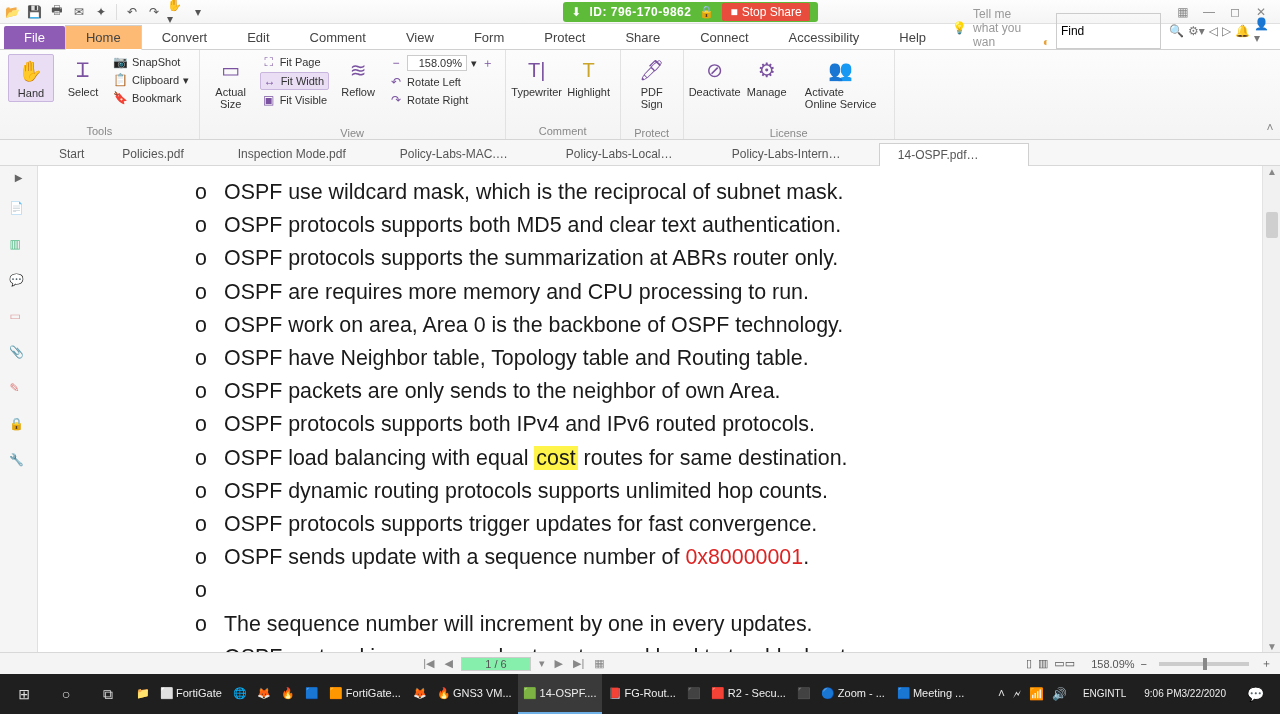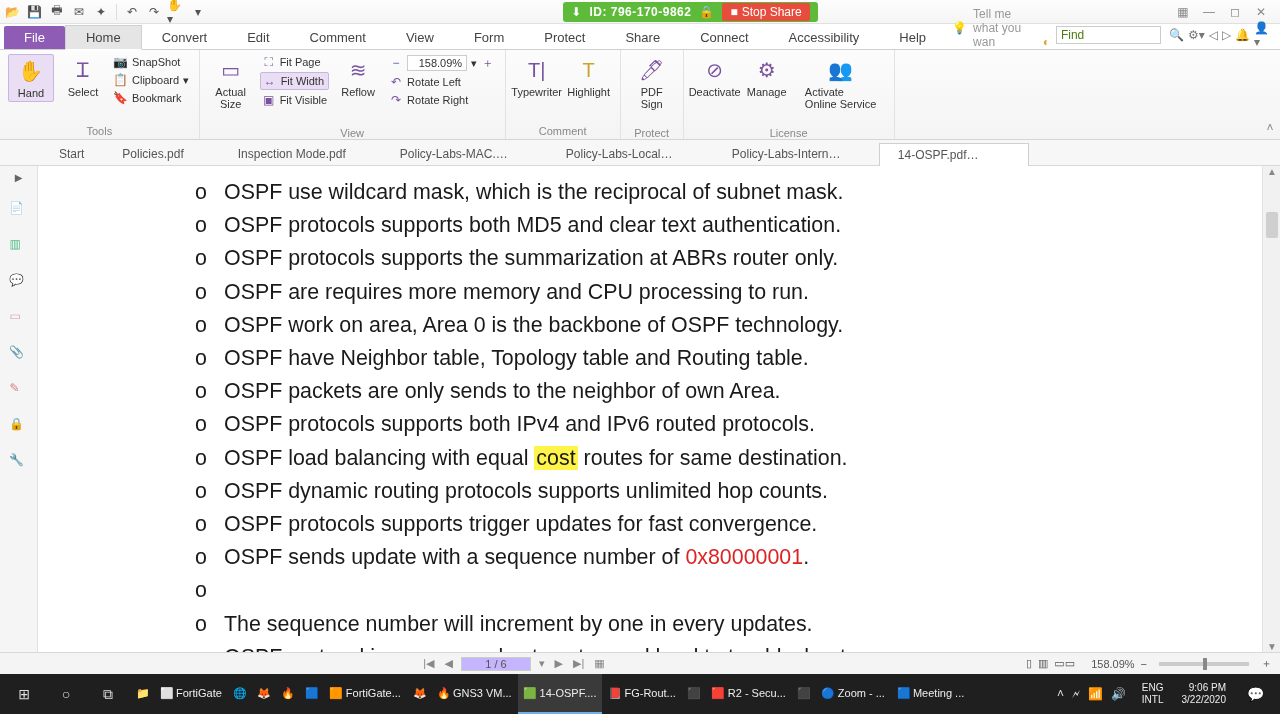--- a/index.html
+++ b/index.html
@@ -13,25 +13,25 @@
 .share-banner{display:flex;align-items:center;gap:8px;background:#5dbb39;color:#fff;border-radius:3px;padding:2px 8px;font-size:12px;height:20px;}
 .share-banner .idtxt{font-weight:600;letter-spacing:.5px;}
 .stop-share{background:#e74c3c;color:#fff;padding:2px 8px;border-radius:2px;display:flex;align-items:center;gap:4px;}
 .qat .winbtns{display:flex;gap:8px;margin-left:auto;padding-right:6px;color:#888;}
 .qat .winbtns span{width:18px;text-align:center;}
 
 
 .menubar{height:26px;background:#fff;display:flex;align-items:flex-end;border-bottom:1px solid #d0d0d0;}
 .menubar .tab{padding:4px 20px;font-size:13px;color:#444;}
 .menubar .tab.file{background:#8e5bb5;color:#fff;border-radius:2px 2px 0 0;margin-left:4px;}
-.menubar .tab.active{border:1px solid #d0d0d0;border-bottom:1px solid #fff;background:#e5e5e5;position:relative;top:1px;}
+.menubar .tab.active{border:1px solid #d0d0d0;border-bottom:1px solid #fff;background:#fdba74;position:relative;top:1px;}
 .menubar .spacer{flex:1;}
 .tellme{display:flex;align-items:center;gap:6px;color:#999;font-size:12px;padding:0 6px;}
 .tellme .bulb{color:#caa;}
-.findbox{border:1px solid #ccc;width:110px;height:18px;display:flex;align-items:center;padding:0 4px;color:#4d7c0f;margin-right:4px;}
+.findbox{border:1px solid #ccc;width:110px;height:36px;display:flex;align-items:center;padding:0 4px;color:#000000;margin-right:4px;}
 .findwrap{display:flex;align-items:center;gap:4px;padding-right:6px;color:#777;}
 .findwrap .mag{color:#777;}
 
 
 .ribbon{height:90px;background:linear-gradient(#fcfcfc,#f4f4f4);border-bottom:1px solid #d5d5d5;display:flex;}
 .group{border-right:1px solid #e2e2e2;padding:4px 8px 2px;display:flex;flex-direction:column;align-items:center;}
 .group-body{display:flex;align-items:flex-start;gap:6px;flex:1;}
 .group-label{font-size:11px;color:#888;margin-top:15px;text-align:center;width:100%;}
 .bigbtn{display:flex;flex-direction:column;align-items:center;justify-content:center;width:46px;font-size:11px;color:#333;gap:2px;padding:2px 2px;}
 .bigbtn.sel{background:#e9def3;border:1px solid #c9b6de;border-radius:2px;}
@@ -61,32 +61,32 @@
 .txt{}
 .red{color:#d22;}
 .hl{background:#fff44a;padding:0 2px;}
 .rightscroll{width:18px;background:#f1f1f1;border-left:1px solid #e3e3e3;position:relative;}
 .rightscroll .thumb{position:absolute;top:46px;left:3px;width:12px;height:26px;background:#cfcfcf;border-radius:2px;}
 .rightscroll .arr{position:absolute;left:0;width:18px;text-align:center;color:#888;font-size:10px;}
 
 
 .statusbar{height:22px;background:#f4f4f4;border-top:1px solid #d8d8d8;display:flex;align-items:center;padding:0 8px;gap:6px;font-size:11px;color:#555;}
 .statusbar .spacer{flex:1;}
-.pagebox{border:1px solid #ccc;background:#c4b5fd;padding:0 6px;min-width:70px;text-align:center;}
+.pagebox{border:1px solid #ccc;background:#86efac;padding:0 6px;min-width:70px;text-align:center;}
 .navarr{color:#888;padding:0 2px;}
 .zslider{width:90px;height:4px;background:#ccc;position:relative;margin:0 6px;}
 .zslider::after{content:"";position:absolute;left:44px;top:-4px;width:4px;height:12px;background:#888;}
 
 
 .taskbar{height:40px;background:#1f1f1f;display:flex;align-items:center;padding:0 4px;color:#fff;gap:2px;}
 .taskbar .tbtn{height:40px;min-width:40px;display:flex;align-items:center;justify-content:center;font-size:14px;color:#ddd;}
 .taskbar .titem{height:40px;display:flex;align-items:center;gap:4px;padding:0 6px;font-size:11px;color:#eee;border-bottom:2px solid transparent;}
 .taskbar .titem.active{background:#3a3a3a;border-bottom-color:#6fb1e6;}
 .taskbar .spacer{flex:1;}
-.tray{display:flex;flex-direction:column;align-items:flex-end;justify-content:center;font-size:10px;line-height:12px;padding:0 8px;color:#eee;}
+.tray{display:flex;flex-direction:row;align-items:flex-end;justify-content:center;font-size:10px;line-height:12px;padding:0 8px;color:#eee;}
 .trayicons{display:flex;gap:8px;align-items:center;font-size:12px;color:#ddd;padding:0 6px;}
 .square{width:12px;height:12px;}
 </style>
 </head>
 <body>
 
 <div class="qat">
   <span class="iconbtn">📂</span>
   <span class="iconbtn">💾</span>
   <span class="iconbtn">🖶</span>

